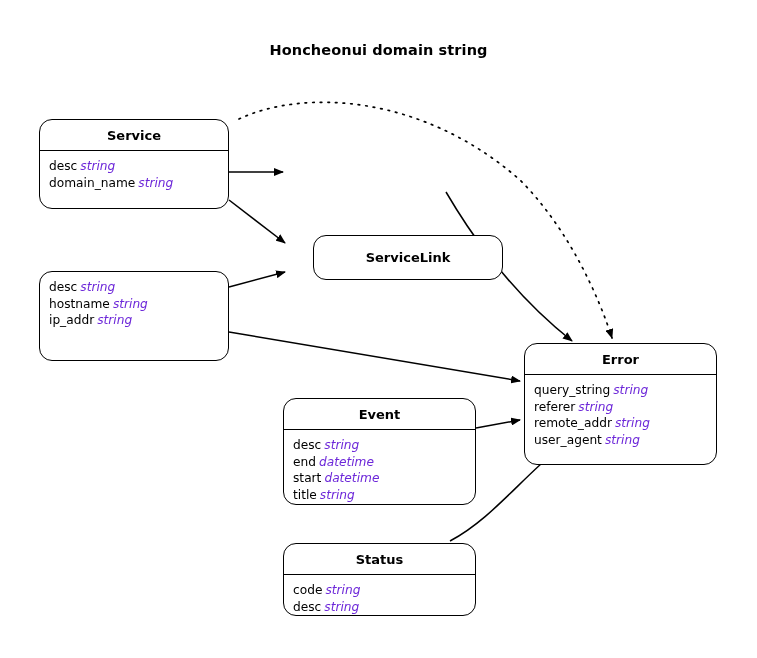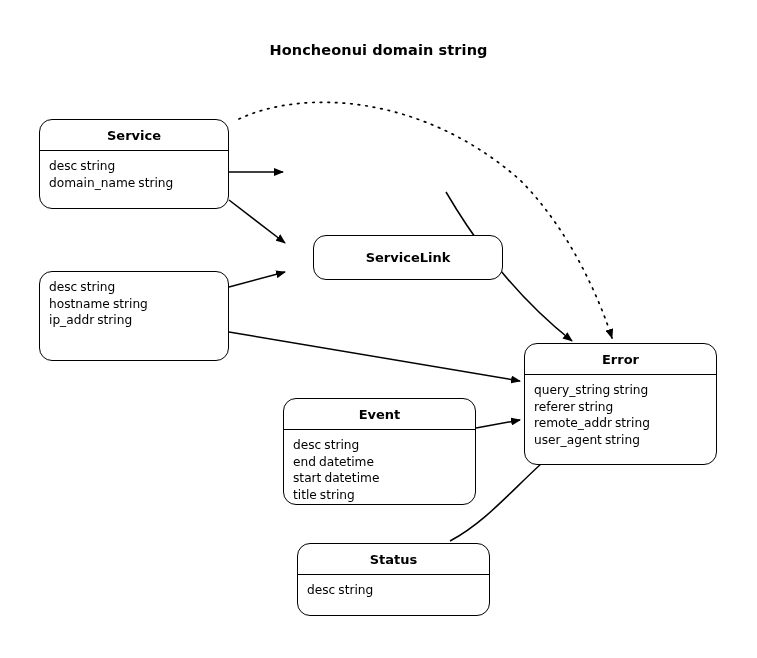--- a/index.html
+++ b/index.html
@@ -56,21 +56,22 @@
   .attrs {
     padding: 7px 0 7px 9px;
   }
   .attr {
     font-size: 12.2px;
     color: #000000;
     line-height: 16.6px;
     white-space: nowrap;
   }
   .attr .atype {
-    color: #000000;
+    color: #6d28d9;
+    font-style: italic;
     padding-left: 3px;
   }
   .entity.no-attrs {
     display: flex;
     align-items: center;
     justify-content: center;
   }
   .entity.no-attrs .entity-name {
     padding: 0;
     border-bottom: none;
@@ -167,22 +168,25 @@
       </div>
       <div class="attr">
         <span>start</span><span class="atype">datetime</span>
       </div>
       <div class="attr">
         <span>title</span><span class="atype">string</span>
       </div>
     </div>
   </div>
 
-  <div class="entity has-attrs" style="left:297px; top:543px; width:193px; height:73px;">
+  <div class="entity has-attrs" style="left:283px; top:543px; width:193px; height:73px;">
     <div class="entity-name">Status</div>
     <div class="attrs">
+      <div class="attr">
+        <span>code</span><span class="atype">string</span>
+      </div>
       <div class="attr">
         <span>desc</span><span class="atype">string</span>
       </div>
     </div>
   </div>
 
 </div>
 
 </body></html>

